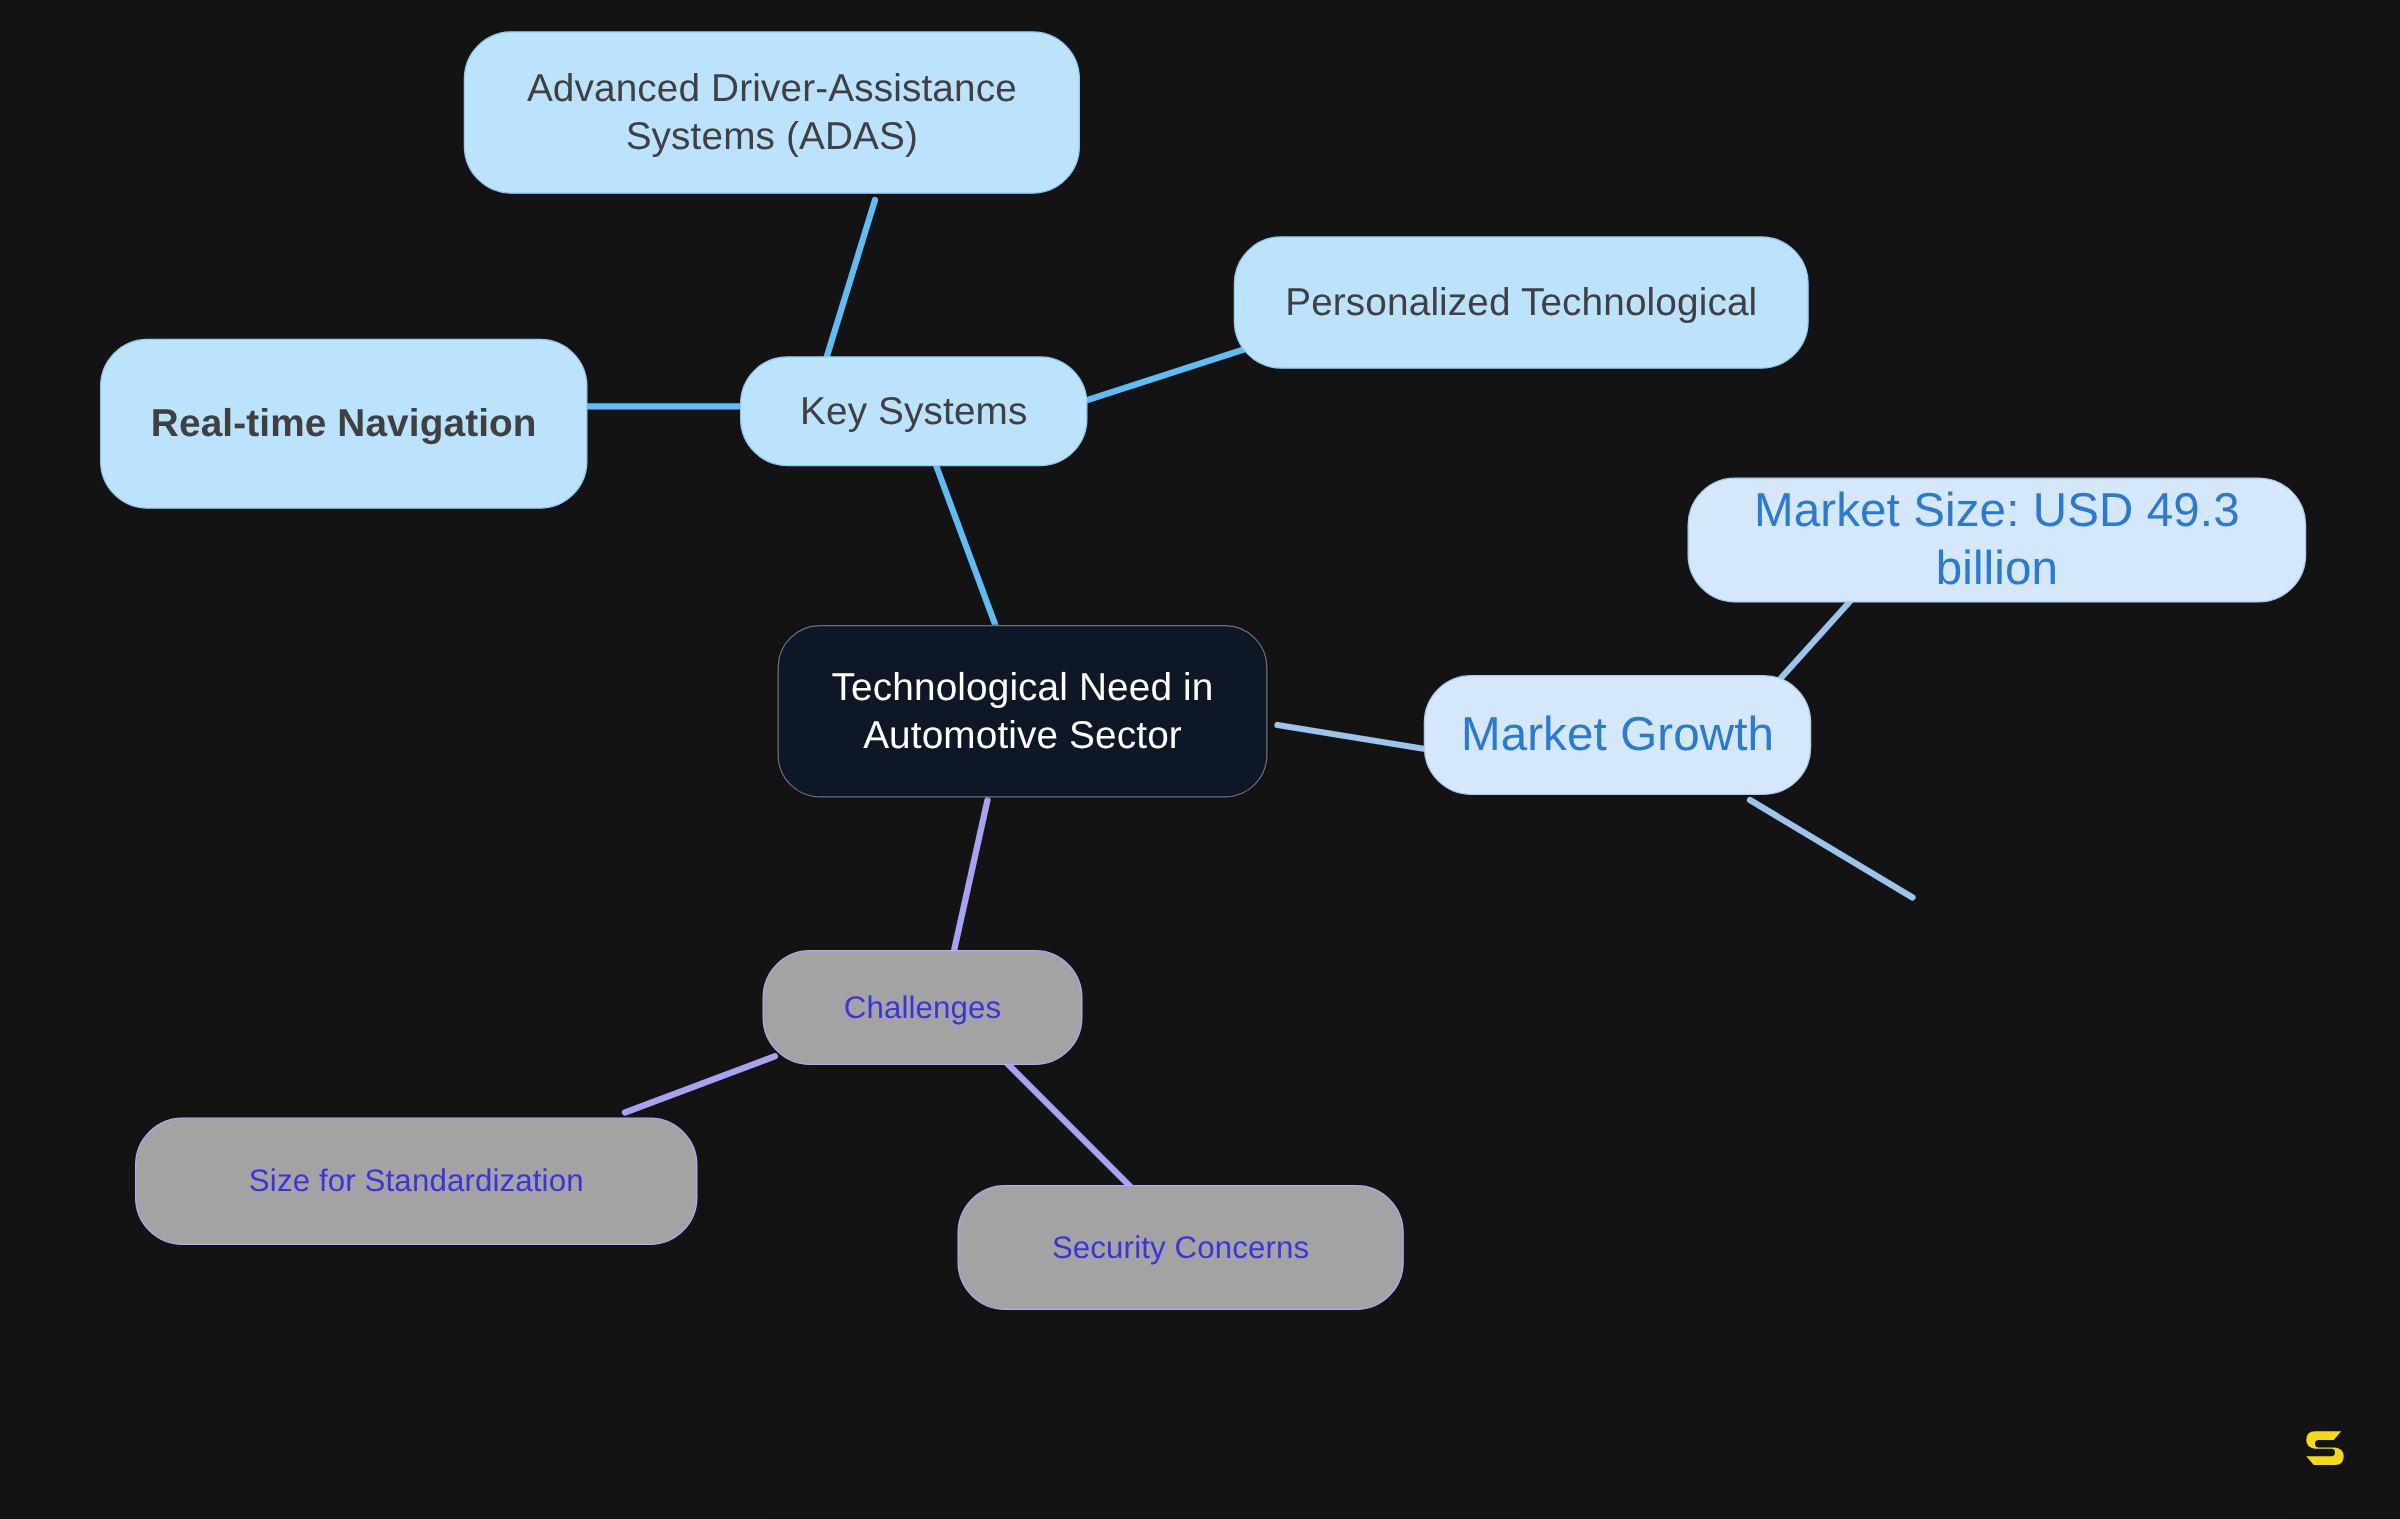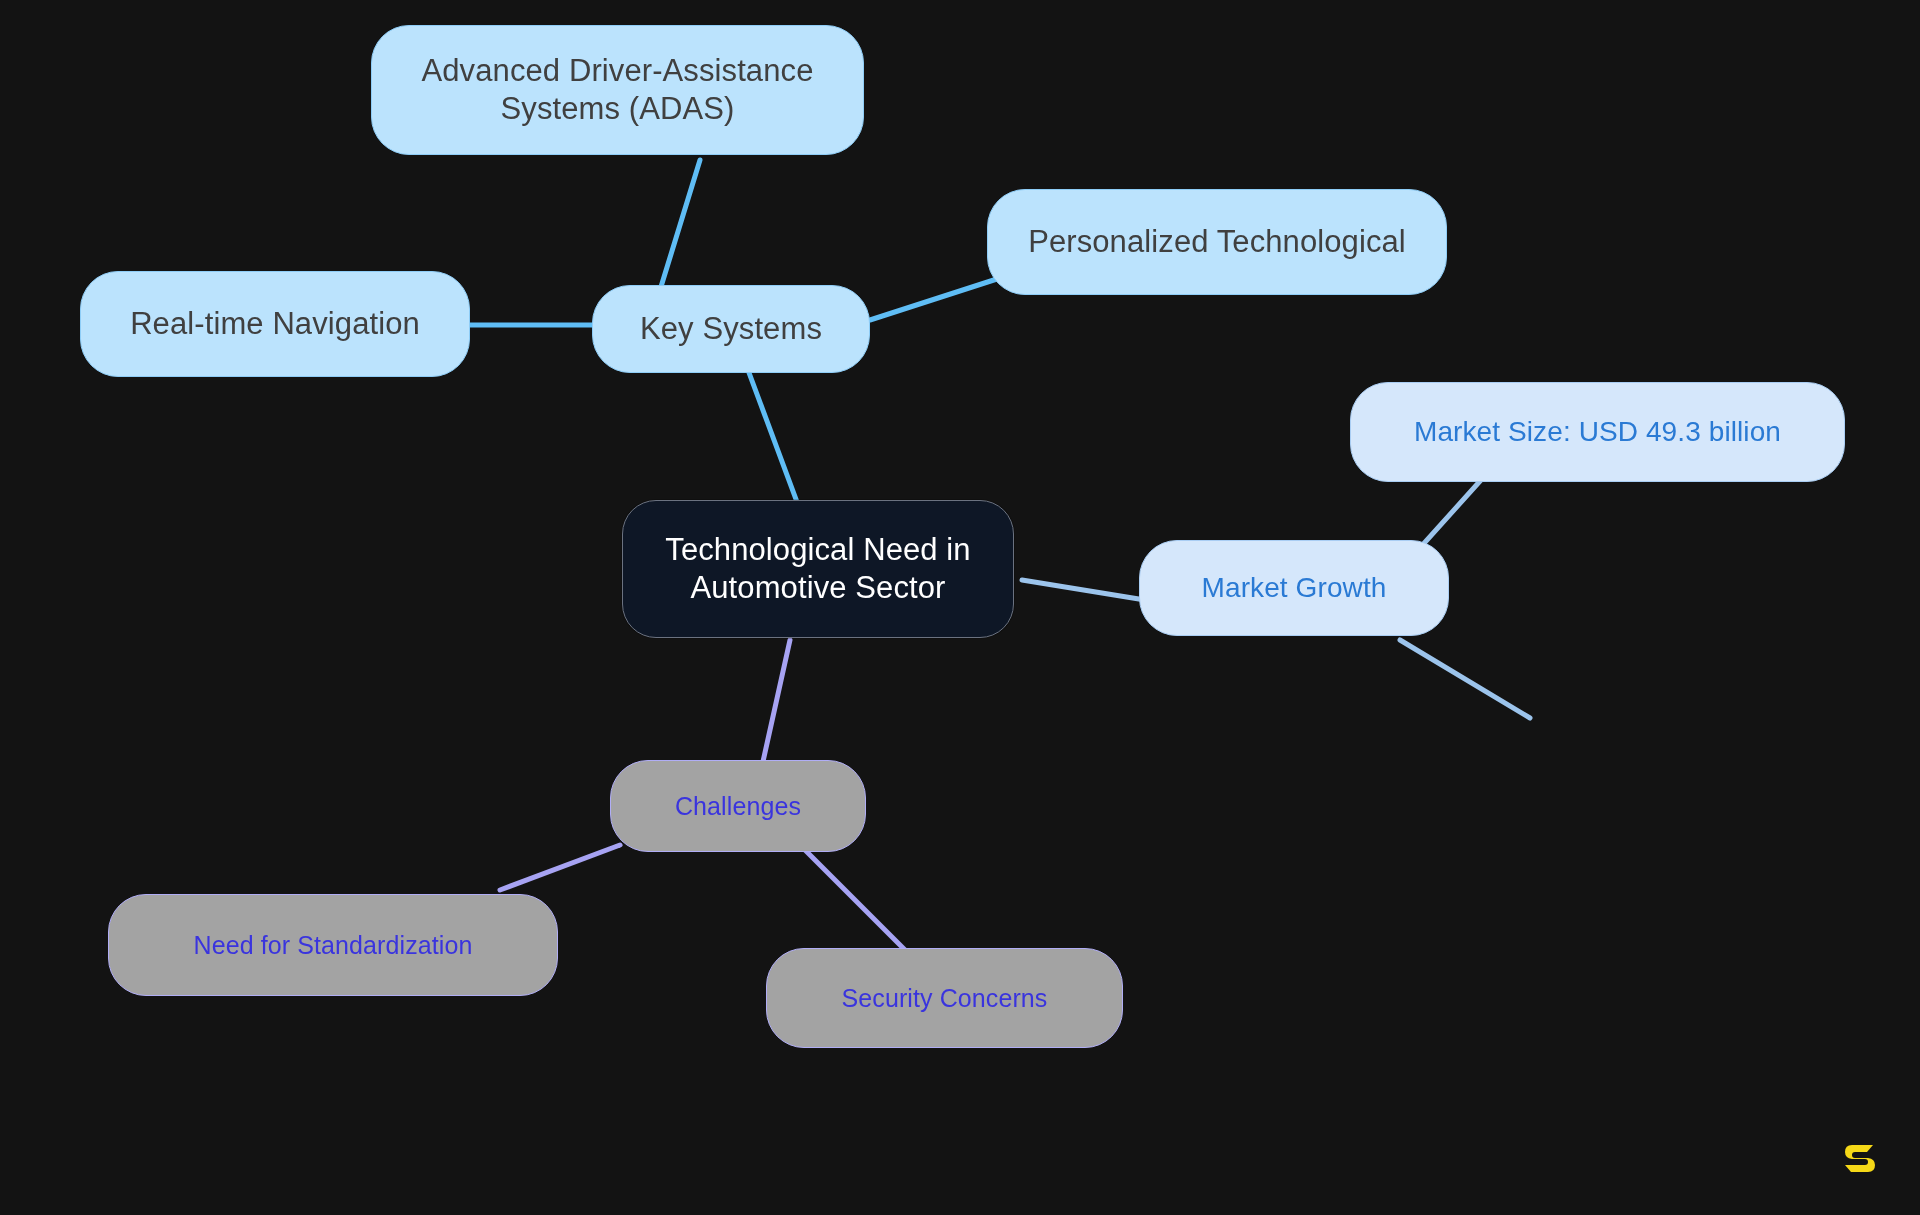--- a/index.html
+++ b/index.html
@@ -53,21 +53,21 @@
     border: 1.6px solid #8ecdf7;
     border-radius: 38px;
     color: #404040;
     font-size: 31px;
   }
   .node-market {
     background: #d5e7fb;
     border: 1.6px solid #a9cdf3;
     border-radius: 38px;
     color: #2a7ad4;
-    font-size: 28px;
+    font-size: 38px;
   }
   .node-challenges {
     background: #a3a3a3;
     border: 1.6px solid #b0adf6;
     border-radius: 38px;
     color: #3a34de;
     font-size: 25px;
     text-align: center;
   }
   .brand-logo {
@@ -103,32 +103,32 @@
   </svg>
 
   <div class="node node-root" style="left:622px; top:500px; width:392px; height:138px;">Technological Need in
 Automotive Sector</div>
 
   <div class="node node-features" style="left:592px; top:285px; width:278px; height:88px;">Key Systems</div>
 
   <div class="node node-features" style="left:371px; top:25px; width:493px; height:130px;">Advanced Driver-Assistance
 Systems (ADAS)</div>
 
-  <div class="node node-features" style="left:80px; top:271px; width:390px; height:106px;">Real-time Navigation</div>
+  <div class="node node-features" style="left:80px; top:271px; width:390px; height:136px;font-weight:bold;">Real-time Navigation</div>
 
   <div class="node node-features" style="left:987px; top:189px; width:460px; height:106px;">Personalized Technological</div>
 
   <div class="node node-market" style="left:1139px; top:540px; width:310px; height:96px;">Market Growth</div>
 
   <div class="node node-market" style="left:1350px; top:382px; width:495px; height:100px;">Market Size: USD 49.3 billion</div>
 
 
   <div class="node node-challenges" style="left:610px; top:760px; width:256px; height:92px;">Challenges</div>
 
-  <div class="node node-challenges" style="left:108px; top:894px; width:450px; height:102px;">Need for Standardization</div>
+  <div class="node node-challenges" style="left:108px; top:894px; width:450px; height:102px;">Size for Standardization</div>
 
   <div class="node node-challenges" style="left:766px; top:948px; width:357px; height:100px;">Security Concerns</div>
 
   <div class="brand-logo">
     <svg width="42" height="42" viewBox="0 0 42 42" xmlns="http://www.w3.org/2000/svg">
       <path d="M34 7 H13 Q6 7 6 14 Q6 20 13 21 L26 21 Q29 21 29 24 Q29 27 26 27 H6 L12 34 H29 Q36 34 36 27 Q36 21 29 20 L16 20 Q13 20 13 17 Q13 14 16 14 H28 Z" fill="#f5d817"></path>
     </svg>
   </div>
 
 </div>

